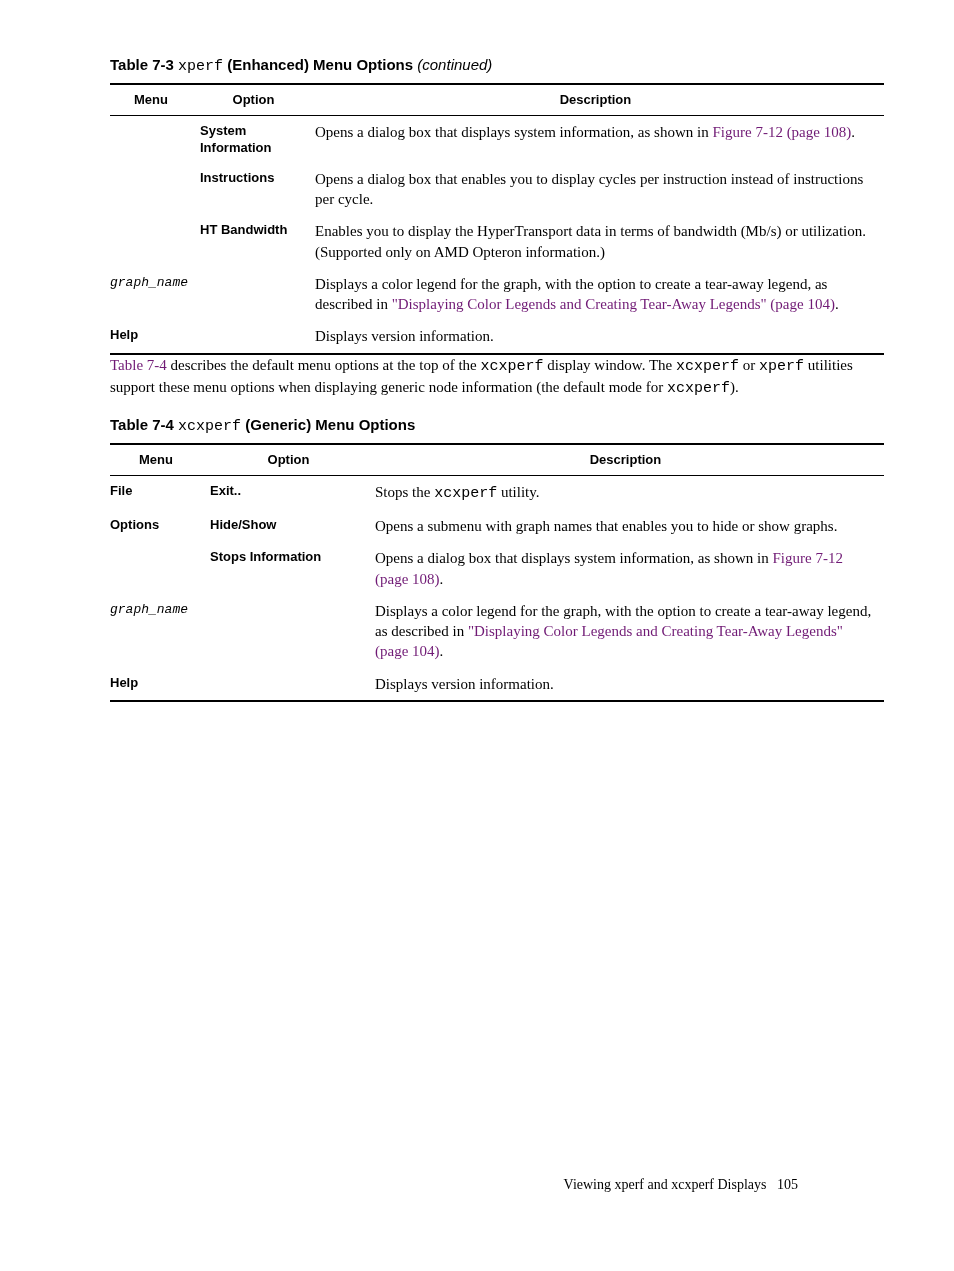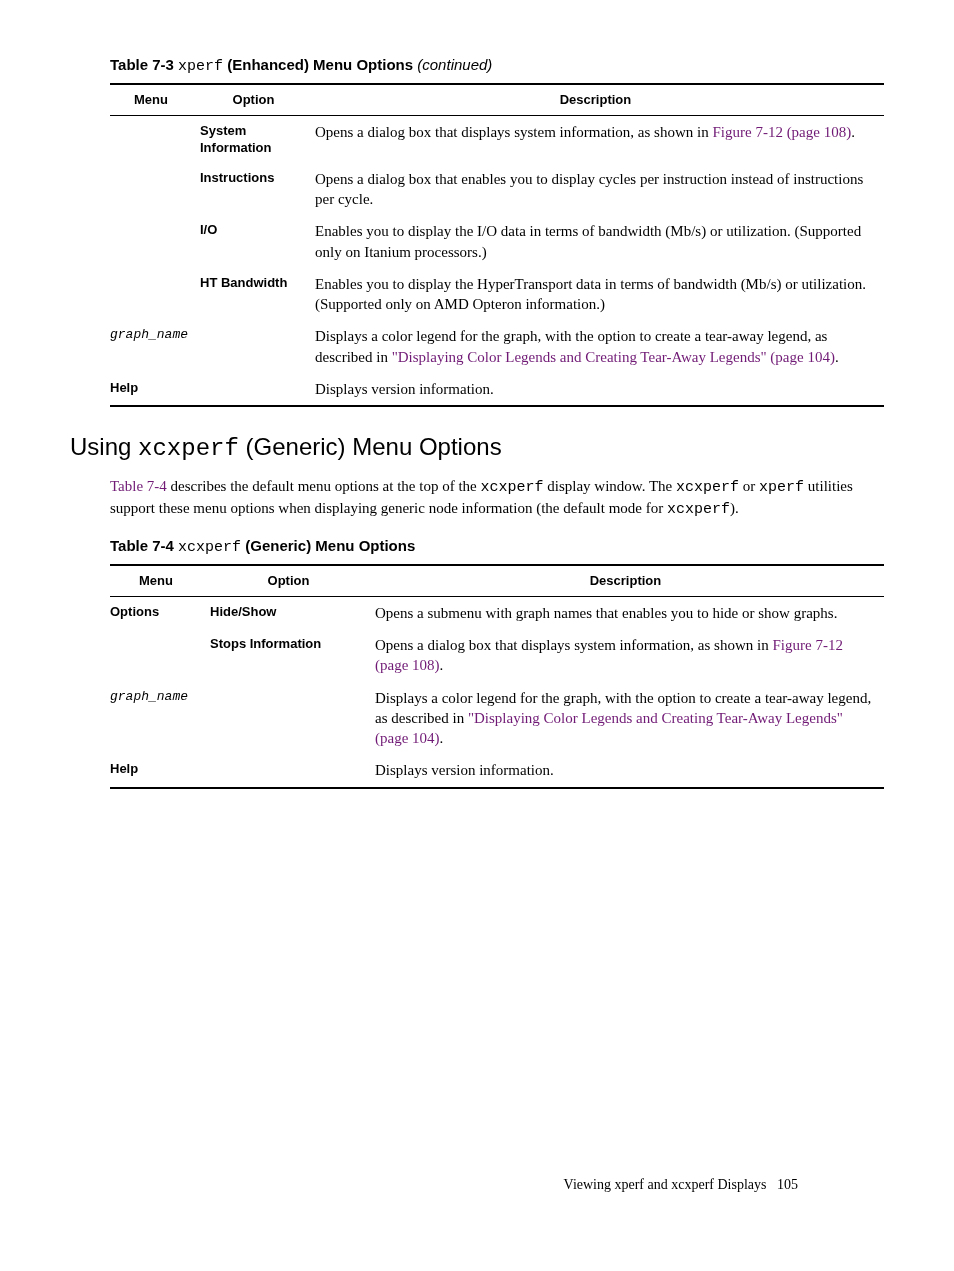--- a/index.html
+++ b/index.html
@@ -135,46 +135,38 @@
         <span>Opens a dialog box that displays system information, as shown in </span><span class="link">Figure 7-12 (page 108)</span><span>.</span>
       </td>
     </tr>
     <tr>
       <td class="menu"></td>
       <td class="option">Instructions</td>
       <td>Opens a dialog box that enables you to display cycles per instruction instead of instructions per cycle.</td>
     </tr>
     <tr>
       <td class="menu"></td>
-      <td class="option">I/O</td>
-      <td>Enables you to display the I/O data in terms of bandwidth (Mb/s) or utilization. (Supported only on Itanium processors.)</td>
-    </tr>
-    <tr>
-      <td class="menu"></td>
       <td class="option">HT Bandwidth</td>
       <td>Enables you to display the HyperTransport data in terms of bandwidth (Mb/s) or utilization. (Supported only on AMD Opteron information.)</td>
     </tr>
     <tr>
       <td class="graphname">graph_name</td>
       <td></td>
       <td>
         <span>Displays a color legend for the graph, with the option to create a tear-away legend, as described in </span><span class="link">"Displaying Color Legends and Creating Tear-Away Legends" (page 104)</span><span>.</span>
       </td>
     </tr>
     <tr class="lastrow">
       <td class="menu">Help</td>
       <td></td>
       <td>Displays version information.</td>
     </tr>
   </tbody>
 </table>
 
-<h2 class="section">
-  <span>Using </span><span class="mono">xcxperf</span><span> (Generic) Menu Options</span>
-</h2>
 
 <div class="body-para">
   <span class="link">Table 7-4</span><span> describes the default menu options at the top of the </span><span class="mono">xcxperf</span><span> display window. The </span><span class="mono">xcxperf</span><span> or </span><span class="mono">xperf</span><span> utilities support these menu options when displaying generic node information (the default mode for </span><span class="mono">xcxperf</span><span>).</span>
 </div>
 
 <div class="table-caption" style="margin-left:40px;">
   <span>Table 7-4</span>
   <span class="mono">xcxperf</span><span> (Generic) Menu Options</span>
 </div>
 
@@ -186,20 +178,27 @@
   </colgroup>
   <thead>
     <tr>
       <th>Menu</th>
       <th>Option</th>
       <th>Description</th>
     </tr>
   </thead>
   <tbody>
     <tr>
+      <td class="menu">File</td>
+      <td class="option">Exit..</td>
+      <td>
+        <span>Stops the </span><span class="mono">xcxperf</span><span> utility.</span>
+      </td>
+    </tr>
+    <tr>
       <td class="menu">Options</td>
       <td class="option">Hide/Show</td>
       <td>Opens a submenu with graph names that enables you to hide or show graphs.</td>
     </tr>
     <tr>
       <td class="menu"></td>
       <td class="option">Stops Information</td>
       <td>
         <span>Opens a dialog box that displays system information, as shown in </span><span class="link">Figure 7-12 (page 108)</span><span>.</span>
       </td>

